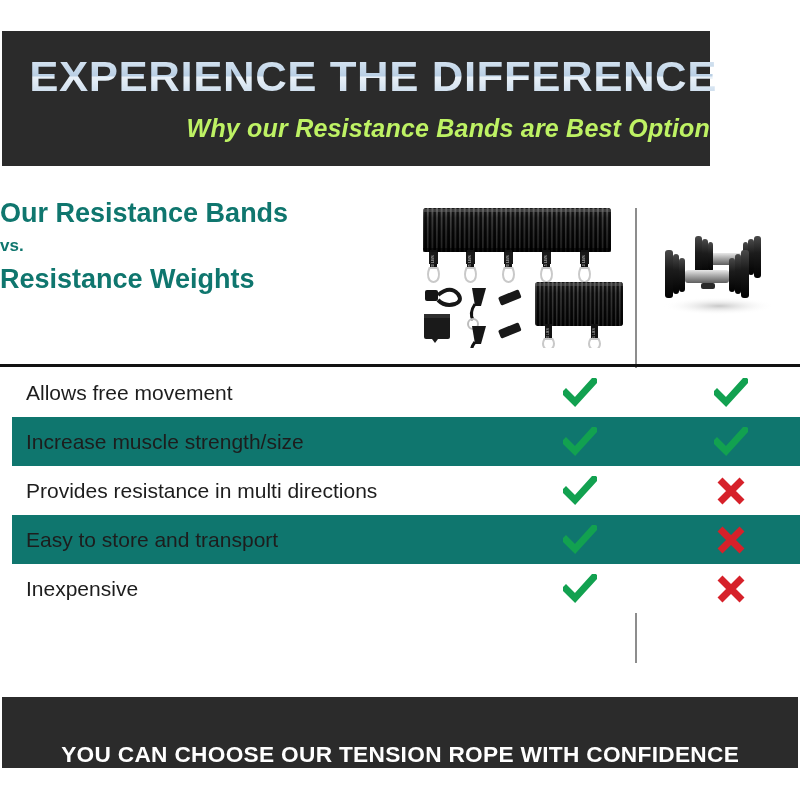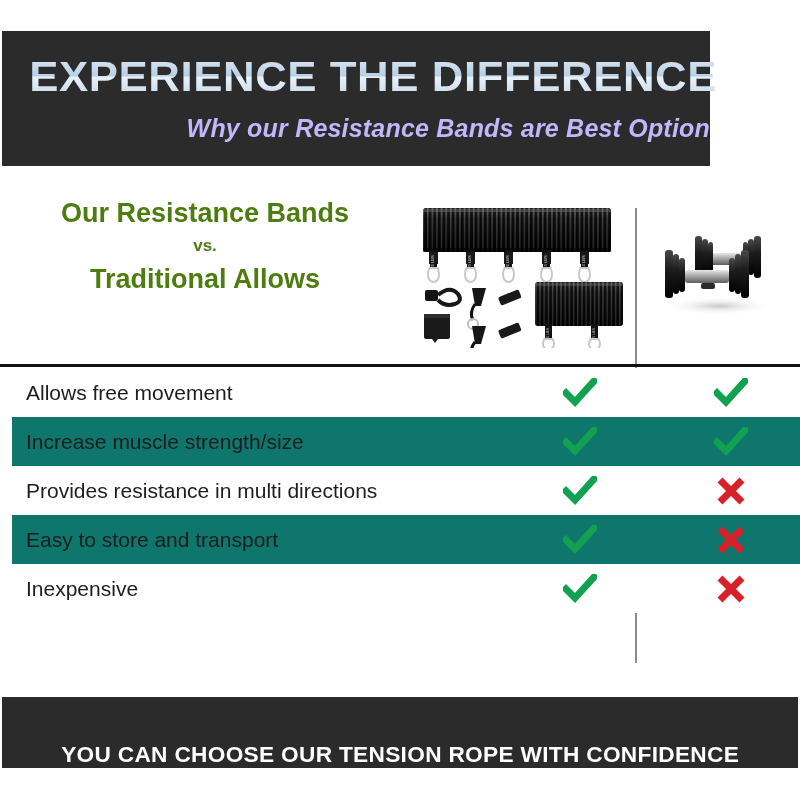--- a/index.html
+++ b/index.html
@@ -41,42 +41,42 @@
     color: #c3d6ea;
     -webkit-text-fill-color: transparent;
     text-align: center;
     white-space: nowrap;
     transform: scaleX(1.02);
   }
   .subhead {
     font-size: 25px;
     font-weight: bold;
     font-style: italic;
-    color: #c4b5fd;
+    color: #bef264;
     margin: 14px 0 0 0;
     text-align: center;
     white-space: nowrap;
     letter-spacing: 0.2px;
   }
 
   
   .compare-head {
     position: absolute;
     left: 0;
     top: 190px;
     width: 800px;
     height: 175px;
   }
   .head-title {
     position: absolute;
     left: 0;
     top: 6px;
     width: 410px;
-    text-align: center;
-    color: #4d7c0f;
+    text-align: left;
+    color: #0f766e;
     font-weight: bold;
     line-height: 1.30;
   }
   .head-title .l1 { font-size: 27px; display: block; }
   .head-title .l1 .light { font-weight: bold; }
   .head-title .l2 { font-size: 17px; display: block; margin-top: 4px;}
   .head-title .l3 { font-size: 27px; display: block; margin-top: 5px;}
 
   
   .bands-img {
@@ -183,21 +183,21 @@
 </div>
 
 <div class="compare-head">
 
   <div class="head-title">
     <span class="l1">
       <span class="light">Our</span>
       <span>Resistance Bands</span>
     </span>
     <span class="l2">vs.</span>
-    <span class="l3">Traditional Allows</span>
+    <span class="l3">Resistance Weights</span>
   </div>
 
   <svg class="bands-img" viewBox="0 0 212 150">
     <defs>
       <linearGradient id="tubeG" x1="0" y1="0" x2="0" y2="1">
         <stop offset="0%" stop-color="#5c5c5c"></stop>
         <stop offset="22%" stop-color="#2a2a2a"></stop>
         <stop offset="55%" stop-color="#141414"></stop>
         <stop offset="100%" stop-color="#000000"></stop>
       </linearGradient>

